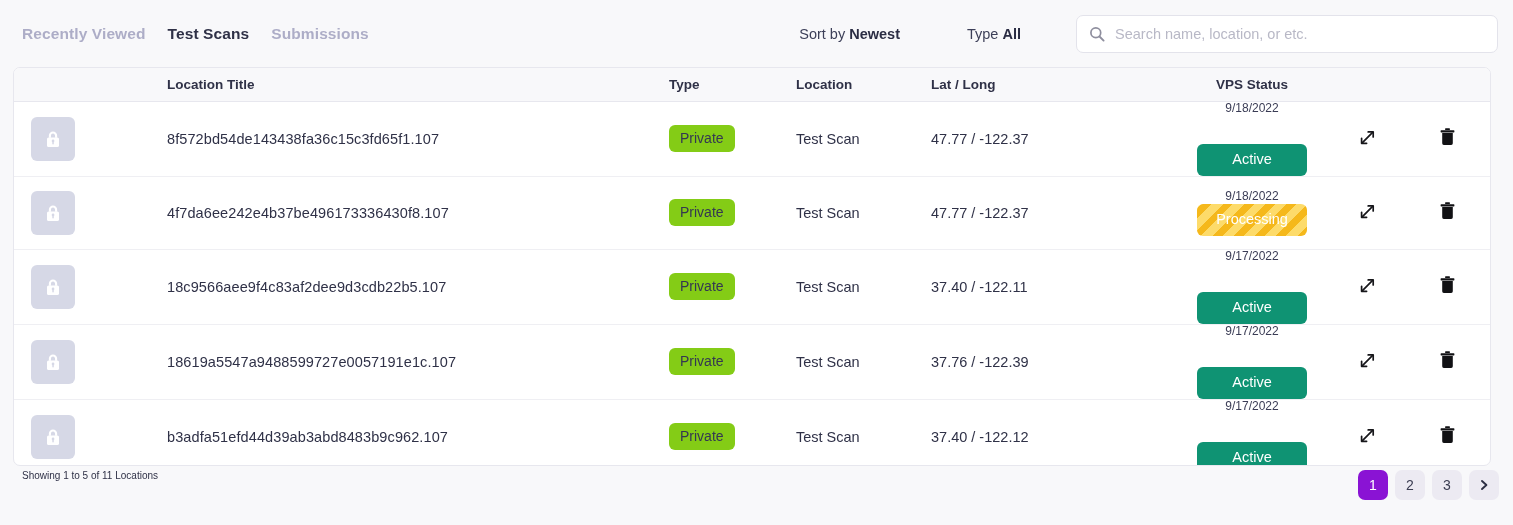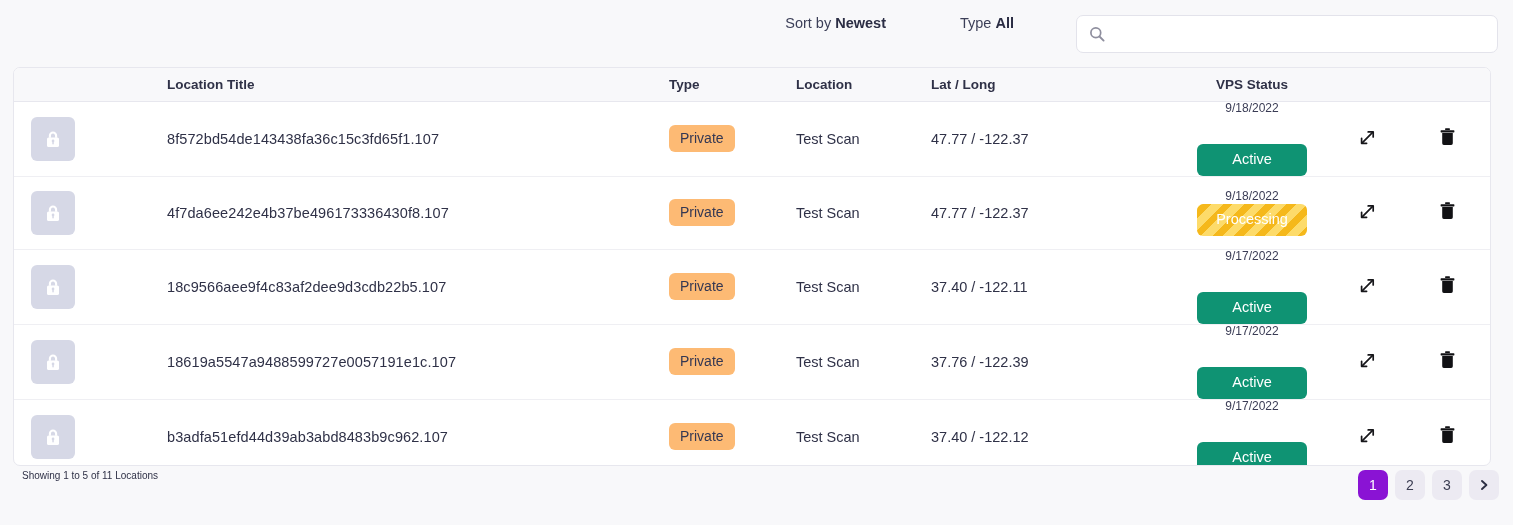--- a/index.html
+++ b/index.html
@@ -36,24 +36,24 @@
     color: #adadc7;
     font-weight: 700;
     letter-spacing: .1px;
     cursor: pointer;
     white-space: nowrap;
   }
   .tab.active { color: #2f3147; }
 
   .controls {
     display: flex;
-    align-items: flex-start;
+    align-items: center;
     margin-left: auto;
     margin-right: 15px;
-    gap: 16px;
+    gap: 9px;
   }
   .ctrl {
     font-size: 14.5px;
     color: #3c3f58;
     white-space: nowrap;
     cursor: pointer;
   }
   .ctrl .strong { font-weight: 700; color: #2b2d44; }
   .ctrl-sort { margin-right: 58px; }
   .ctrl-type { margin-right: 46px; }
@@ -136,21 +136,21 @@
     display: flex; align-items: center; justify-content: center;
   }
 
   .title-cell { padding-left: 16px; letter-spacing: .1px; }
   .type-cell  { padding-left: 6px; }
   .cat-cell   { padding-left: 4px; margin-top: 17px; }
   .latlng-cell{ padding-left: 4px; margin-left: 44px; }
 
   .badge-private {
     display: inline-block;
-    background: #fdba74;
+    background: #84cc16;
     color: #343752;
     font-size: 14px;
     border-radius: 6px;
     padding: 6px 11px 7px;
     line-height: 1;
   }
 
   
   .vps-cell { text-align: center; }
   .vps-wrap { display: flex; flex-direction: column; align-items: center; gap: 2px; }
@@ -215,36 +215,42 @@
   }
   .pg.current { background: #8a13d4; color: #ffffff; font-weight: 400; }
 </style>
 </head>
 <body>
 
 <div class="page">
 
   <div class="topbar">
 
+    <div class="tabs">
+      <div class="tab">Recently Viewed</div>
+      <div class="tab active">Test Scans</div>
+      <div class="tab">Submissions</div>
+    </div>
 
     <div class="controls">
       <div class="ctrl ctrl-sort">
         <span>Sort by</span>
         <span class="strong">Newest</span>
       </div>
       <div class="ctrl ctrl-type">
         <span>Type</span>
         <span class="strong">All</span>
       </div>
 
       <div class="searchbox">
         <svg class="search-icon" width="16" height="16" viewBox="0 0 16 16">
           <circle cx="6.8" cy="6.8" r="4.9" fill="none" stroke="#8e8e9e" stroke-width="1.7"></circle>
           <line x1="10.5" y1="10.5" x2="14.6" y2="14.6" stroke="#8e8e9e" stroke-width="1.9" stroke-linecap="round"></line>
         </svg>
+        <input class="search-input" type="text" placeholder="Search name, location, or etc." style="">
       </div>
     </div>
   </div>
 
   <div class="card">
     <table>
       <thead>
         <tr>
           <th class="c-thumb"></th>
           <th class="c-title">Location Title</th>

